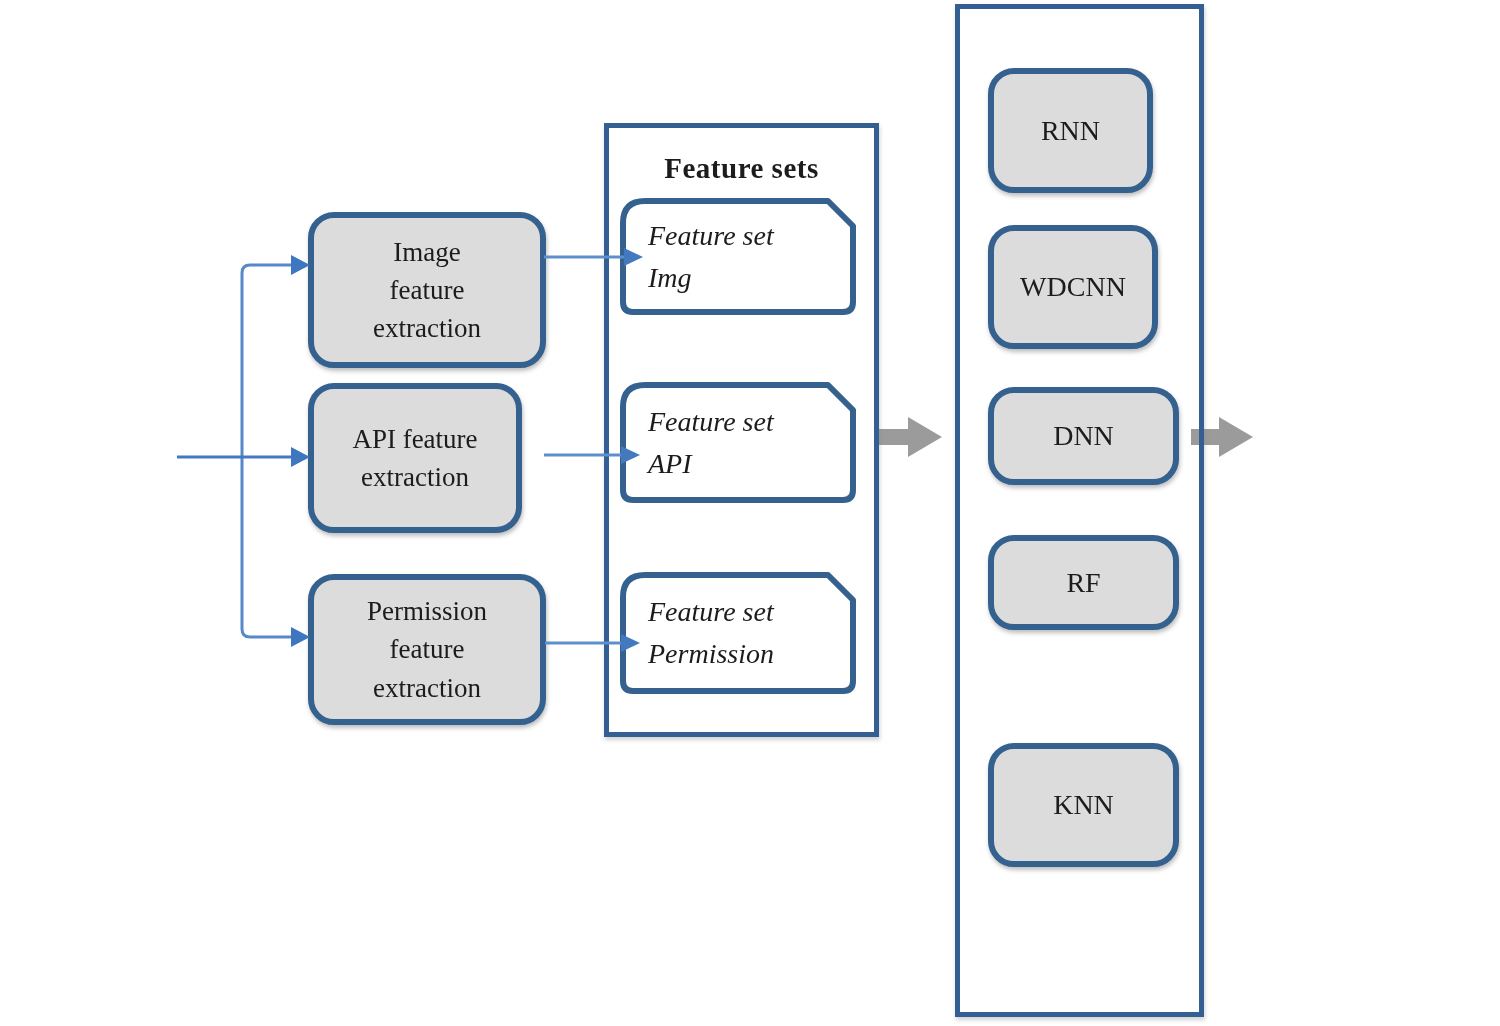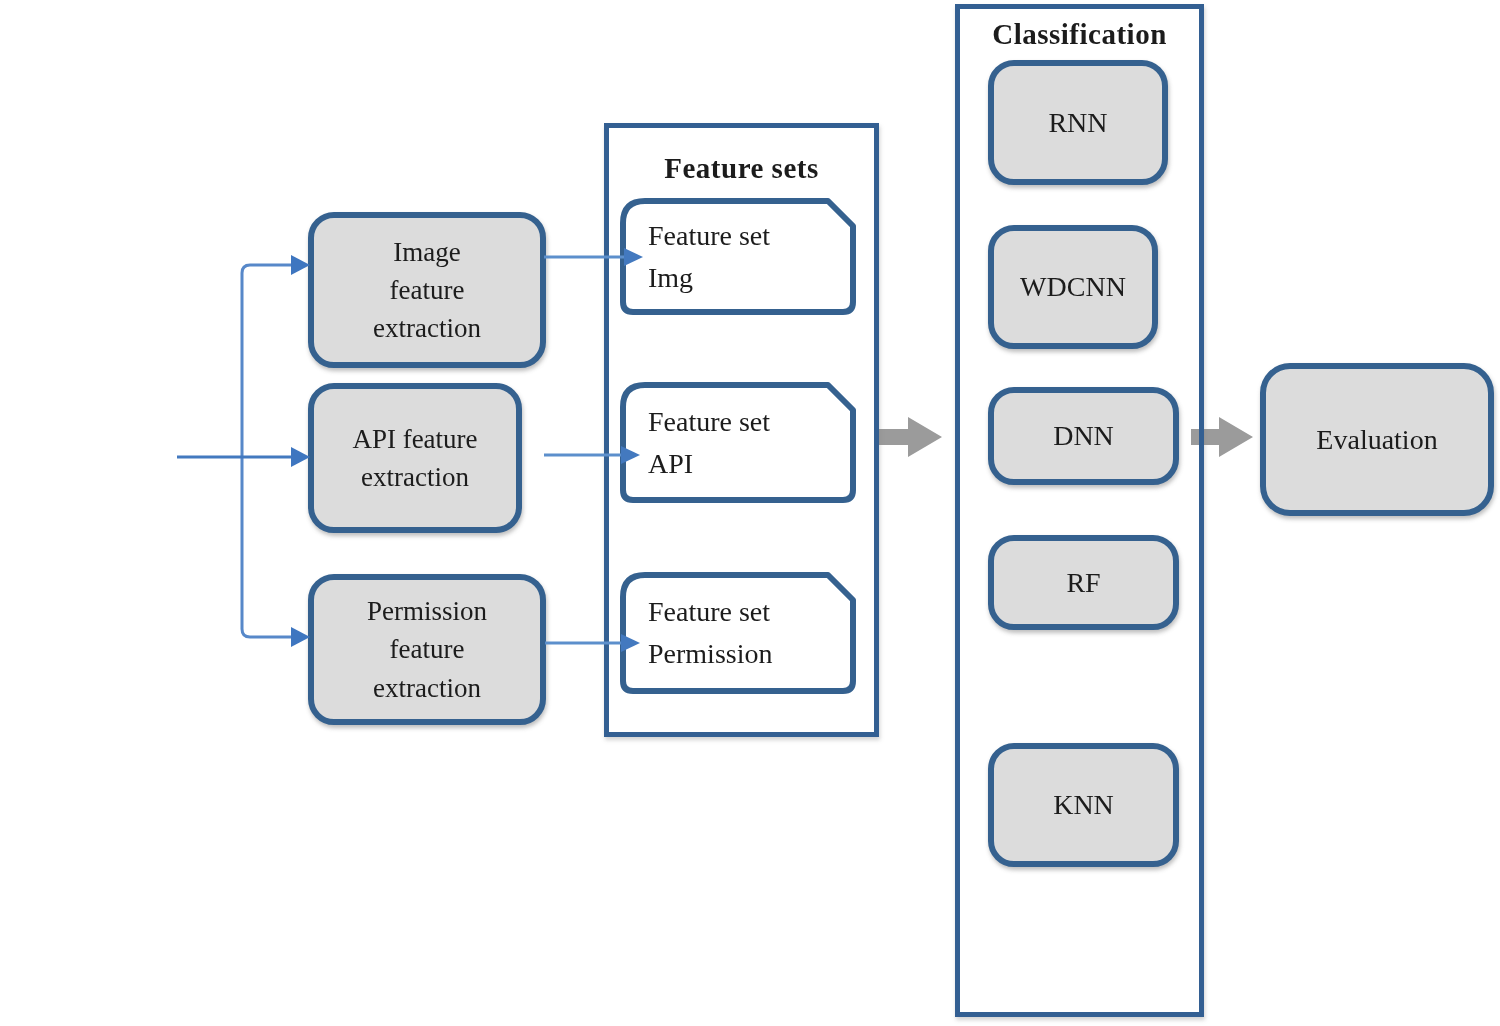--- a/index.html
+++ b/index.html
@@ -44,21 +44,21 @@
     box-shadow: 1px 3px 4px rgba(130,130,130,0.35);
   }
   .group-title {
     font-size: 29px;
     font-weight: bold;
     text-align: center;
     letter-spacing: 0.5px;
   }
 
   
-  .card { background: transparent; }
+  .card { background: transparent; font-style: italic; }
   .card svg { position: absolute; left: 0; top: 0; }
   .card-label {
     position: absolute;
     left: 28px; top: 0; right: 10px; bottom: 0;
     display: flex;
     align-items: center;
     font-size: 28px;
     line-height: 1.5;
     white-space: pre-line;
   }
@@ -120,41 +120,37 @@
   </div>
   <div class="abs card" style="left:620px; top:572px; width:236px; height:122px;">
     <svg width="236" height="122" viewBox="0 0 236 122">
       <path d="M3,25 Q3,3 25,3 H208 L233,28 V109 Q233,119 223,119 H13 Q3,119 3,109 Z" fill="#ffffff" stroke="#35618f" stroke-width="6" stroke-linejoin="round"></path>
     </svg>
     <div class="card-label">Feature set
 Permission</div>
   </div>
 
   <div class="abs group" style="left:955px; top:4px; width:249px; height:1013px;"></div>
-  <div class="abs group-title" style="left:955px; top:18px; width:249px;">Classification</div>
 
-  <div class="abs node cnode" style="left:988px; top:60px; width:180px; height:125px;text-align:center;">
+  <div class="abs node cnode" style="left:988px; top:68px; width:165px; height:125px;text-align:center;">
     <span>RNN</span>
   </div>
   <div class="abs node cnode" style="left:988px; top:225px; width:170px; height:124px;">
     <span>WDCNN</span>
   </div>
   <div class="abs node cnode" style="left:988px; top:387px; width:191px; height:98px;">
     <span>DNN</span>
   </div>
   <div class="abs node cnode" style="left:988px; top:535px; width:191px; height:95px;">
     <span>RF</span>
   </div>
   <div class="abs node cnode" style="left:988px; top:702px; width:191px; height:124px;margin-top:41px;">
     <span>KNN</span>
   </div>
 
-  <div class="abs node evalnode" style="left:1260px; top:363px; width:234px; height:153px;">
-    <span>Evaluation</span>
-  </div>
 
   <svg class="layer">
 
     <path d="M292,265 H250 Q242,265 242,273 V629 Q242,637 250,637 H292" fill="none" stroke="#5788c9" stroke-width="3"></path>
 
     <line x1="177" y1="457" x2="292" y2="457" stroke="#4379bf" stroke-width="3"></line>
     <polygon points="291,255 310,265 291,275" fill="#3e76c0"></polygon>
     <polygon points="291,447 310,457 291,467" fill="#3e76c0"></polygon>
     <polygon points="291,627 310,637 291,647" fill="#3e76c0"></polygon>
 

